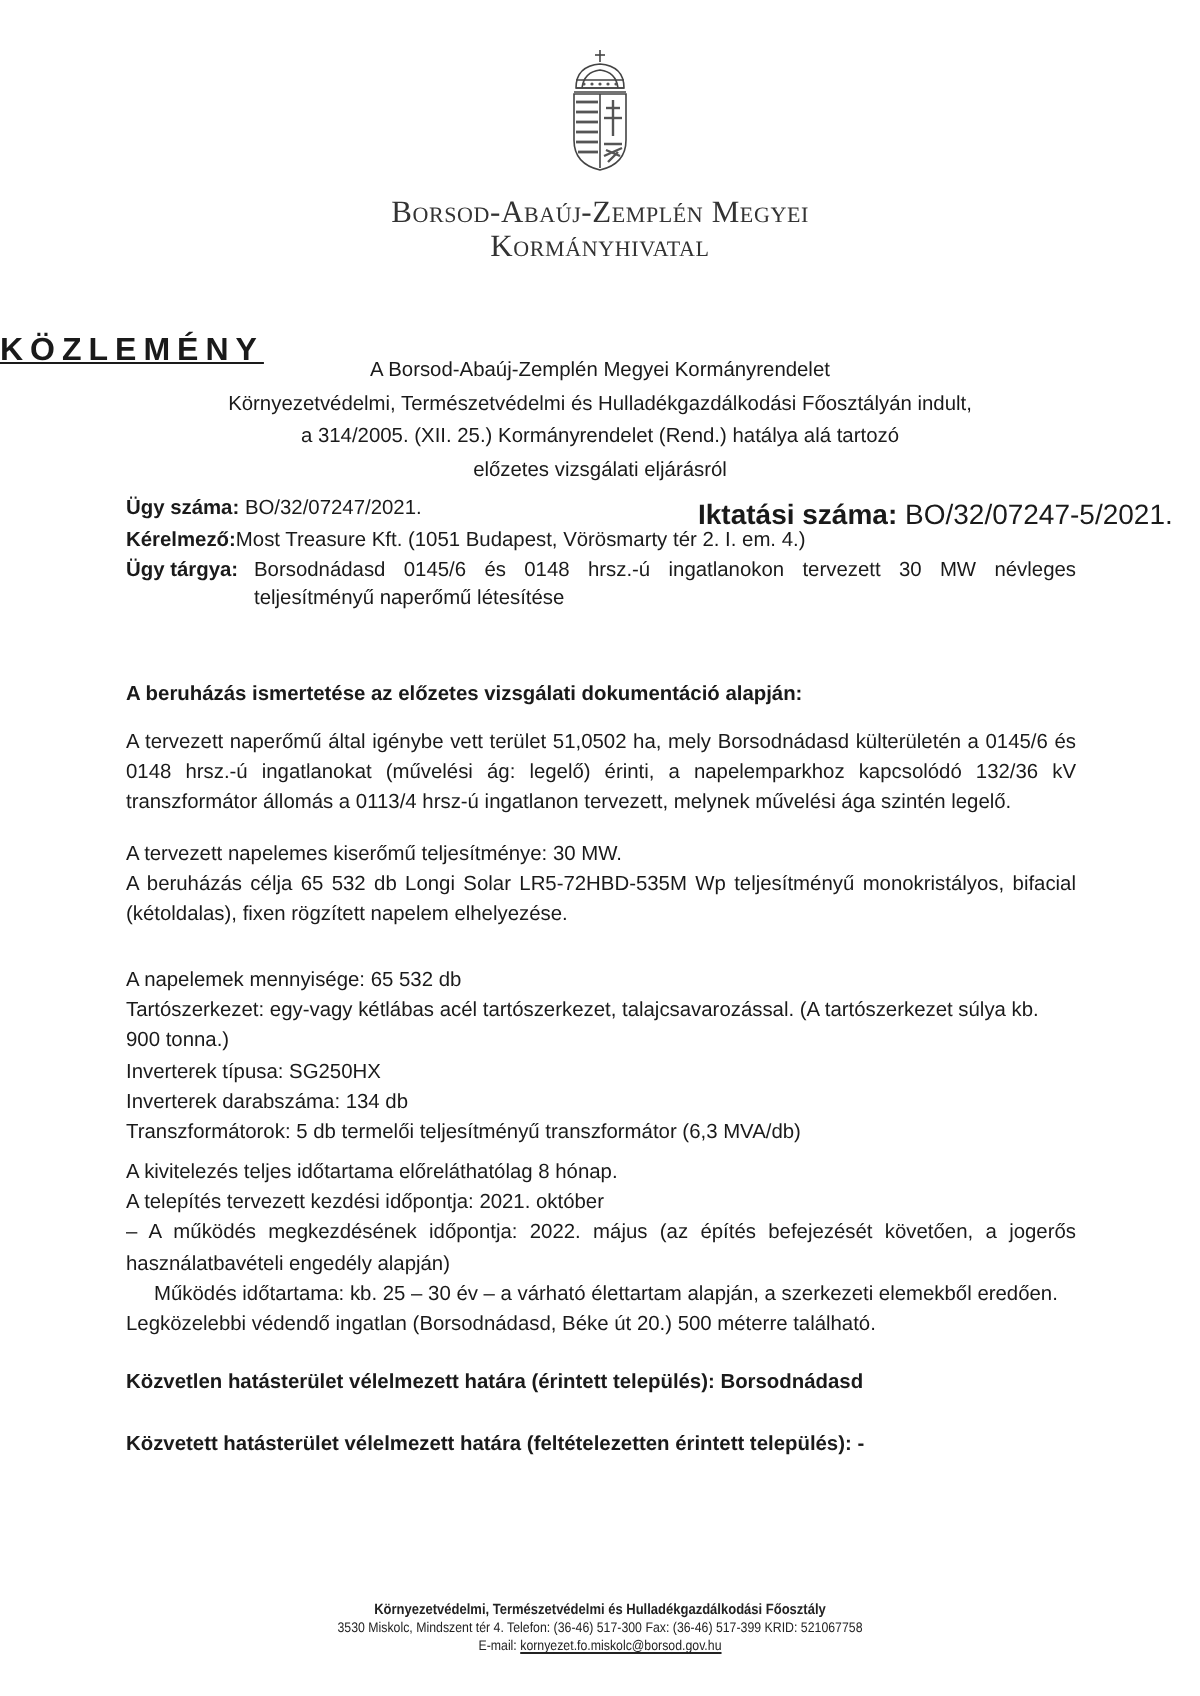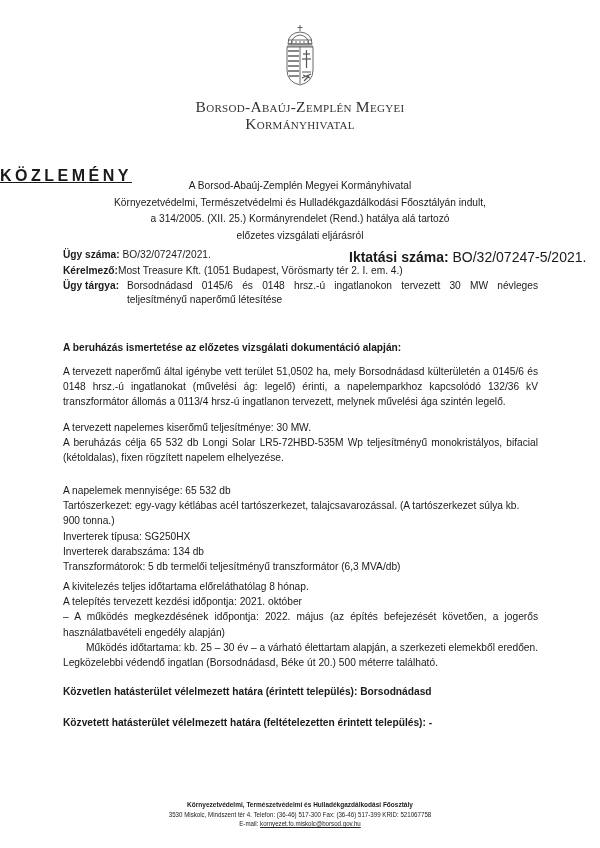--- a/index.html
+++ b/index.html
@@ -153,21 +153,21 @@
   </svg>
 
   <div class="org-name">
     <span class="l1">Borsod-Abaúj-Zemplén Megyei</span>
     <span class="l2">Kormányhivatal</span>
   </div>
 
   <div class="notice-title">KÖZLEMÉNY</div>
 
   <div class="notice-sub">
-    <div>A Borsod-Abaúj-Zemplén Megyei Kormányhivatal</div>
+    <div>A Borsod-Abaúj-Zemplén Megyei Kormányrendelet</div>
     <div>Környezetvédelmi, Természetvédelmi és Hulladékgazdálkodási Főosztályán indult,</div>
     <div>a 314/2005. (XII. 25.) Kormányrendelet (Rend.) hatálya alá tartozó</div>
     <div>előzetes vizsgálati eljárásról</div>
   </div>
 
   <div class="meta meta-ugy">
     <b>Ügy száma:</b><span> BO/32/07247/2021.</span>
   </div>
   <div class="meta-ikt">
     <b>Iktatási száma:</b><span> BO/32/07247-5/2021.</span>
@@ -196,21 +196,21 @@
     <span class="p">Tartószerkezet: egy-vagy kétlábas acél tartószerkezet, talajcsavarozással. (A tartószerkezet súlya kb. 900 tonna.)</span>
     <span class="p">Inverterek típusa: SG250HX</span>
     <span class="p">Inverterek darabszáma: 134 db</span>
     <span class="p">Transzformátorok: 5 db termelői teljesítményű transzformátor (6,3 MVA/db)</span>
   </div>
 
   <div class="block" style="top:579px;">
     <span class="p">A kivitelezés teljes időtartama előreláthatólag 8 hónap.</span>
     <span class="p">A telepítés tervezett kezdési időpontja: 2021. október</span>
     <span class="p">– A működés megkezdésének időpontja: 2022. május (az építés befejezését követően, a jogerős használatbavételi engedély alapján)</span>
-    <span class="p" style="text-align:right;margin-left:14px;">Működés időtartama: kb. 25 – 30 év – a várható élettartam alapján, a szerkezeti elemekből eredően.</span>
+    <span class="p" style="text-align:left;margin-left:14px;">Működés időtartama: kb. 25 – 30 év – a várható élettartam alapján, a szerkezeti elemekből eredően.</span>
     <span class="p" style="text-align:left;">Legközelebbi védendő ingatlan (Borsodnádasd, Béke út 20.) 500 méterre található.</span>
   </div>
 
   <div class="block heading" style="top:684px;">Közvetlen hatásterület vélelmezett határa (érintett település): Borsodnádasd</div>
 
   <div class="block heading" style="top:715px;">Közvetett hatásterület vélelmezett határa (feltételezetten érintett település): -</div>
 
   <div class="footer">
     <span class="f1">Környezetvédelmi, Természetvédelmi és Hulladékgazdálkodási Főosztály</span>
     <span class="f2">3530 Miskolc, Mindszent tér 4. Telefon: (36-46) 517-300 Fax: (36-46) 517-399 KRID: 521067758</span>

